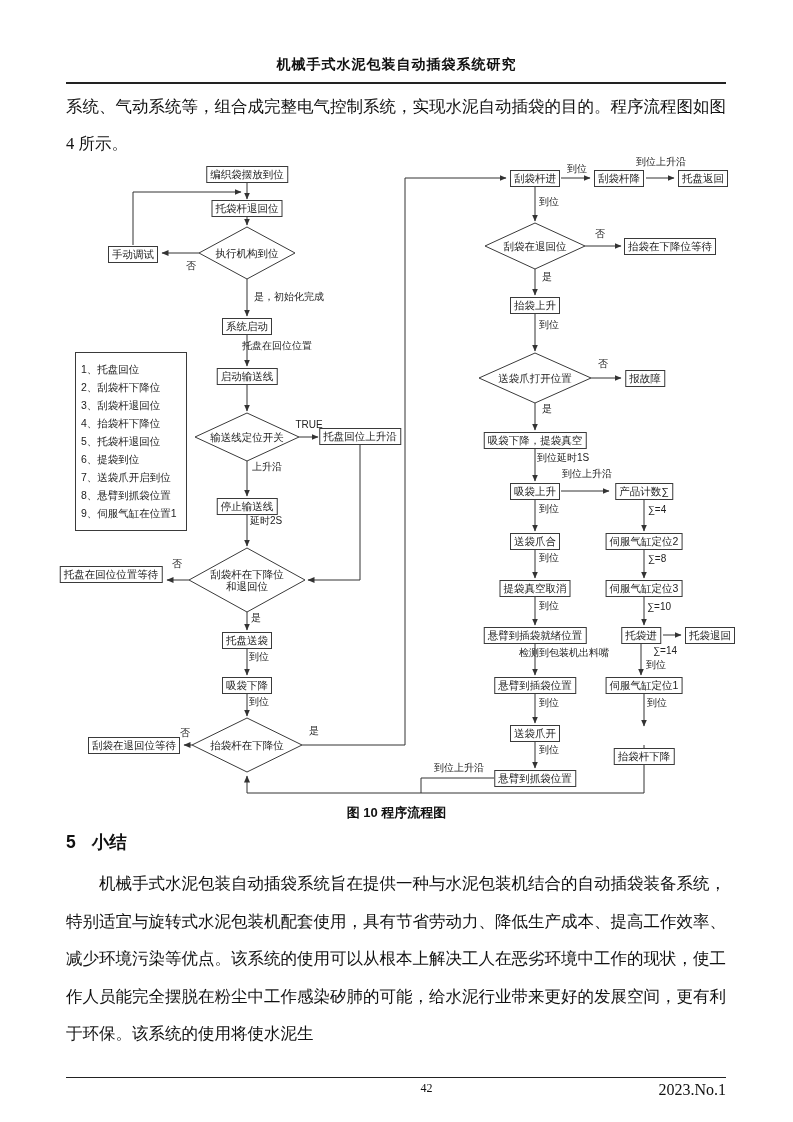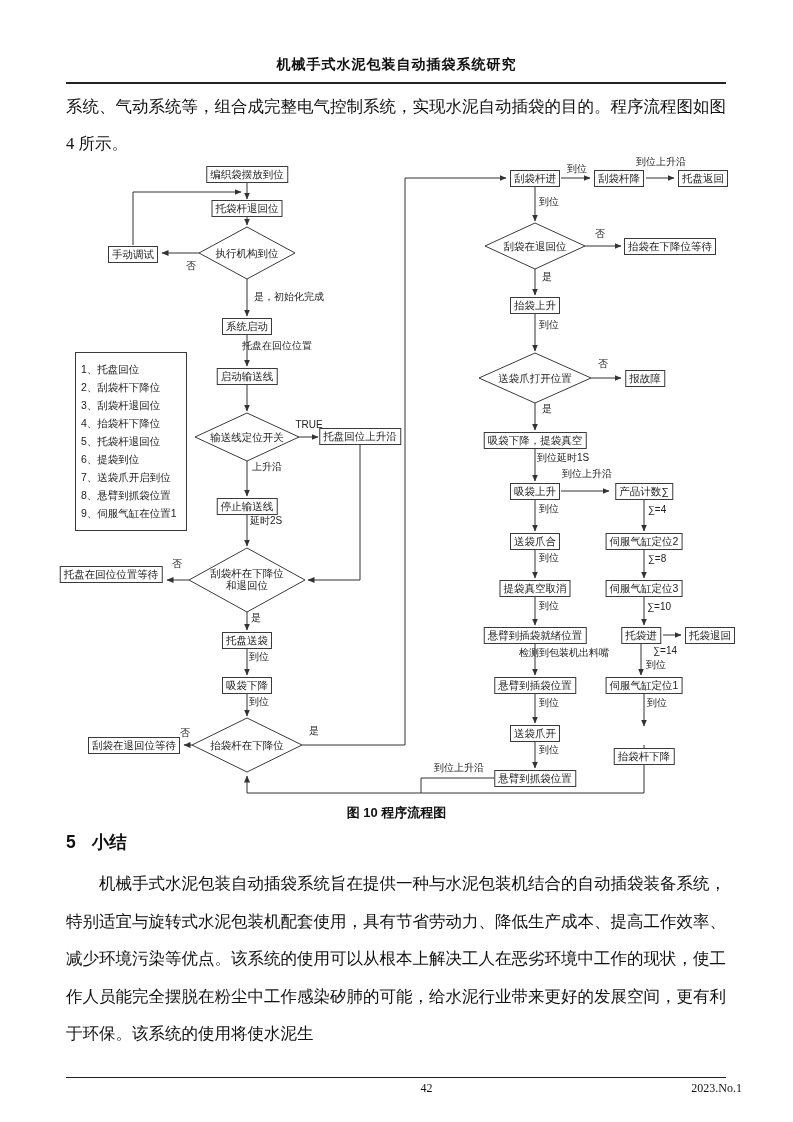--- a/index.html
+++ b/index.html
@@ -13,41 +13,41 @@
   .intro  { position:absolute; top:88px; left:66px; width:660px;
             font-size:16.5px; line-height:37px; text-align:justify; }
 
   svg.connectors { position:absolute; top:0; left:0; }
 
   .fbox  { position:absolute; transform:translateX(-50%); border:1px solid #3a3a3a; background:#fff;
            font-size:10.5px; line-height:15px; height:17px; box-sizing:border-box; padding:0 3px;
            white-space:nowrap; font-family:"Liberation Sans", sans-serif; color:#222; }
   .dtext { position:absolute; transform:translate(-50%,-50%); font-size:10.5px; line-height:12px;
            text-align:center; white-space:nowrap; font-family:"Liberation Sans", sans-serif; color:#222; }
-  .dtext span { display:block;font-family:Liberation Serif, serif; }
+  .dtext span { display:block; }
   .flbl  { position:absolute; transform:translate(-50%,-50%); font-size:10px; white-space:nowrap;
            font-family:"Liberation Sans", sans-serif; color:#222; }
 
   .legend { position:absolute; left:75px; top:352px; width:112px; height:179px; border:1px solid #3a3a3a;
             background:#fff; box-sizing:border-box; padding:7px 5px; font-size:10.5px; line-height:18px;
             font-family:"Liberation Sans", sans-serif; color:#222; white-space:nowrap; overflow:hidden; }
 
   .caption { position:absolute; top:804px; left:0; width:100%; text-align:center;
              font-size:13px; font-weight:bold; font-family:"Liberation Sans", sans-serif; }
 
   .sec { position:absolute; top:830px; left:66px; font-size:17.5px; font-weight:bold;
          font-family:"Liberation Sans", sans-serif; }
   .sec .num { margin-right:16px; }
 
   .bodyp { position:absolute; top:865px; left:66px; width:660px; font-size:16.5px;
            line-height:37.5px; text-align:justify; text-indent:2em; }
 
   .frule  { position:absolute; top:1077px; left:66px; width:660px; border-top:1px solid #222; height:0; }
   .pageno { position:absolute; top:1081px; left:0; width:100%; text-align:center; font-size:12px;padding-left:30px; }
-  .issue  { position:absolute; top:1081px; right:51px; font-size:12px; }
+  .issue  { position:absolute; top:1081px; right:67px; font-size:16px; }
 </style>
 </head>
 <body>
 
 <div class="page">
 
   <div class="htitle">机械手式水泥包装自动插袋系统研究</div>
   <div class="hrule"></div>
 
   <div class="intro">系统、气动系统等，组合成完整电气控制系统，实现水泥自动插袋的目的。程序流程图如图 4 所示。</div>

